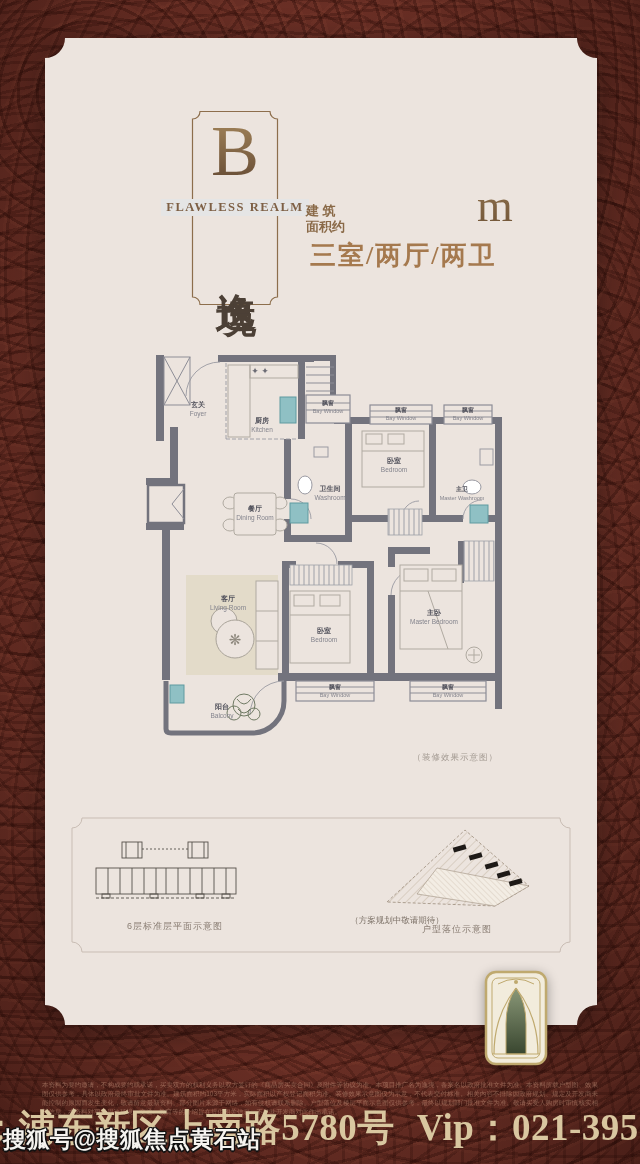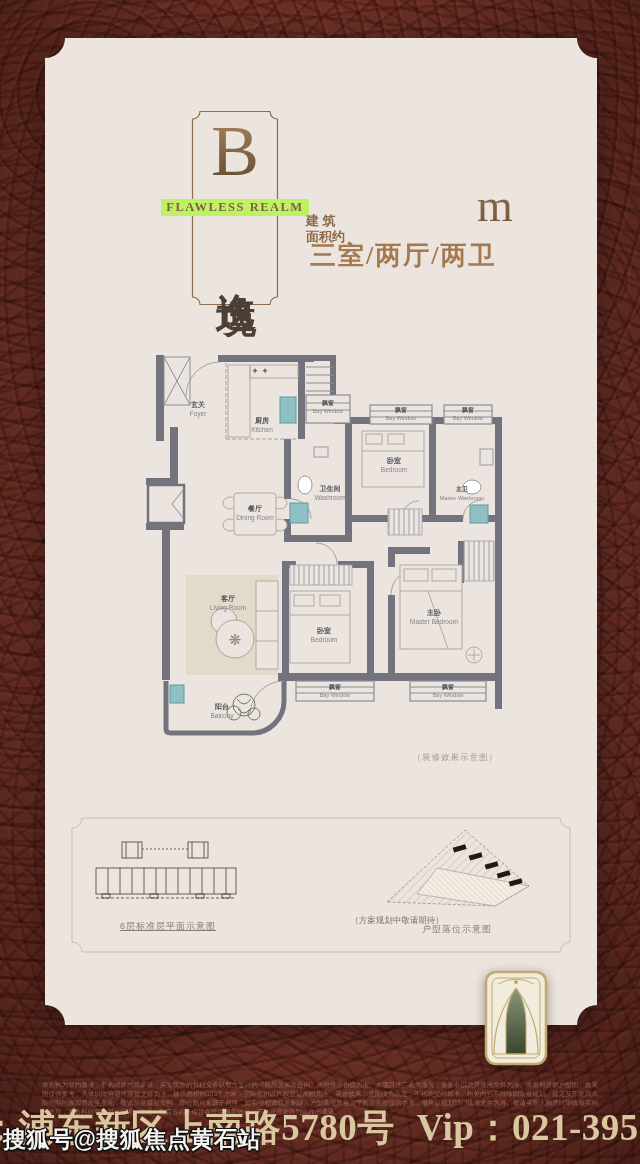--- a/index.html
+++ b/index.html
@@ -15,36 +15,36 @@
   }
   .vignette{position:absolute;inset:0;
       background:radial-gradient(ellipse at 50% 45%, rgba(0,0,0,0) 40%, rgba(20,4,2,.45) 100%);}
   .card-svg{position:absolute;left:0;top:0;filter:drop-shadow(0 6px 16px rgba(0,0,0,.45));}
   .abs{position:absolute;}
   
   .logo-letter{left:191px;top:112px;width:88px;text-align:center;
       font:400 72px/78px "Liberation Serif","DejaVu Serif",serif;
       background:linear-gradient(180deg,#a8895d,#5f4530);-webkit-background-clip:text;background-clip:text;color:transparent;}
   .logo-sub{left:115px;top:197px;width:240px;text-align:center;}
-  .logo-sub span{display:inline-block;background:#bef264;padding:1px 5px;
+  .logo-sub span{display:inline-block;background:#e5e5e5;padding:1px 5px;
       font:700 12.5px "Liberation Serif","DejaVu Serif",serif;letter-spacing:1.5px;color:#7e6045;}
   .logo-name{left:191px;top:216px;width:88px;text-align:center;white-space:pre-line;
       font:700 40px/44px "Liberation Serif","DejaVu Serif",serif;color:#4c4036;letter-spacing:2px;writing-mode:vertical-lr;height:94px;left:214px;}
-  .area-label{left:306px;top:203px;font:700 13px/16px "Liberation Sans",sans-serif;color:#8a6a48;margin-top:10px;}
+  .area-label{left:306px;top:203px;font:700 13px/16px "Liberation Sans",sans-serif;color:#8a6a48;}
   .area-big{left:341px;top:147px;display:flex;align-items:baseline;height:92px;
       background:linear-gradient(180deg,#a8895d,#6a4e33);-webkit-background-clip:text;background-clip:text;color:transparent;margin-left:30px;}
   .area-big .num{font:400 88px/90px "Liberation Serif","DejaVu Serif",serif;letter-spacing:-4px;display:inline-block;transform:scaleX(.82);transform-origin:left bottom;}
   .area-big .unit{font:400 46px "Liberation Serif","DejaVu Serif",serif;margin-left:-14px;}
   .area-big .sup{font:400 22px "Liberation Serif","DejaVu Serif",serif;transform:translateY(-34px);display:inline-block;}
   .unit-layout{left:300px;top:238px;width:210px;font:700 26px "Liberation Serif","DejaVu Serif",serif;
       letter-spacing:2px;color:#a5794e;margin-left:10px;}
   
   .plan-caption{left:138px;top:752px;width:360px;text-align:right;font:400 8.5px "Liberation Sans",sans-serif;color:#a39a92;letter-spacing:1px;}
   .diagram-caption{font:400 9px "Liberation Sans",sans-serif;color:#8a7e74;text-align:center;letter-spacing:1px;}
-  .left-cap{left:93px;top:920px;width:150px;text-decoration:underline;}
+  .left-cap{left:100px;top:920px;width:150px;}
   .right-cap{left:372px;top:923px;width:170px;text-align:center;}
   .right-note{left:332px;top:891px;width:130px;text-align:center;font:400 8.5px "Liberation Sans",sans-serif;color:#7d7268;margin-top:24px;}
   
   .fine-print{left:42px;top:1080px;width:556px;font:400 6.5px/9px "Liberation Sans",sans-serif;
       color:rgba(228,182,152,.42);text-align:justify;word-break:break-all;}
   .footer-line{left:0;top:1103px;width:640px;display:flex;justify-content:center;gap:22px;align-items:baseline;
       font:700 37px "Liberation Serif","DejaVu Serif",serif;color:#d9c7a0;letter-spacing:.5px;white-space:nowrap;}
   .watermark{left:3px;top:1124px;font:700 23px "Liberation Sans",sans-serif;color:#f5f3ef;letter-spacing:.5px;
       text-shadow:-1.5px 0 #111,1.5px 0 #111,0 -1.5px #111,0 1.5px #111,-1px -1px #111,1px 1px #111,1px -1px #111,-1px 1px #111;}
   .emblem{left:480px;top:968px;filter:drop-shadow(0 3px 6px rgba(0,0,0,.35));}

